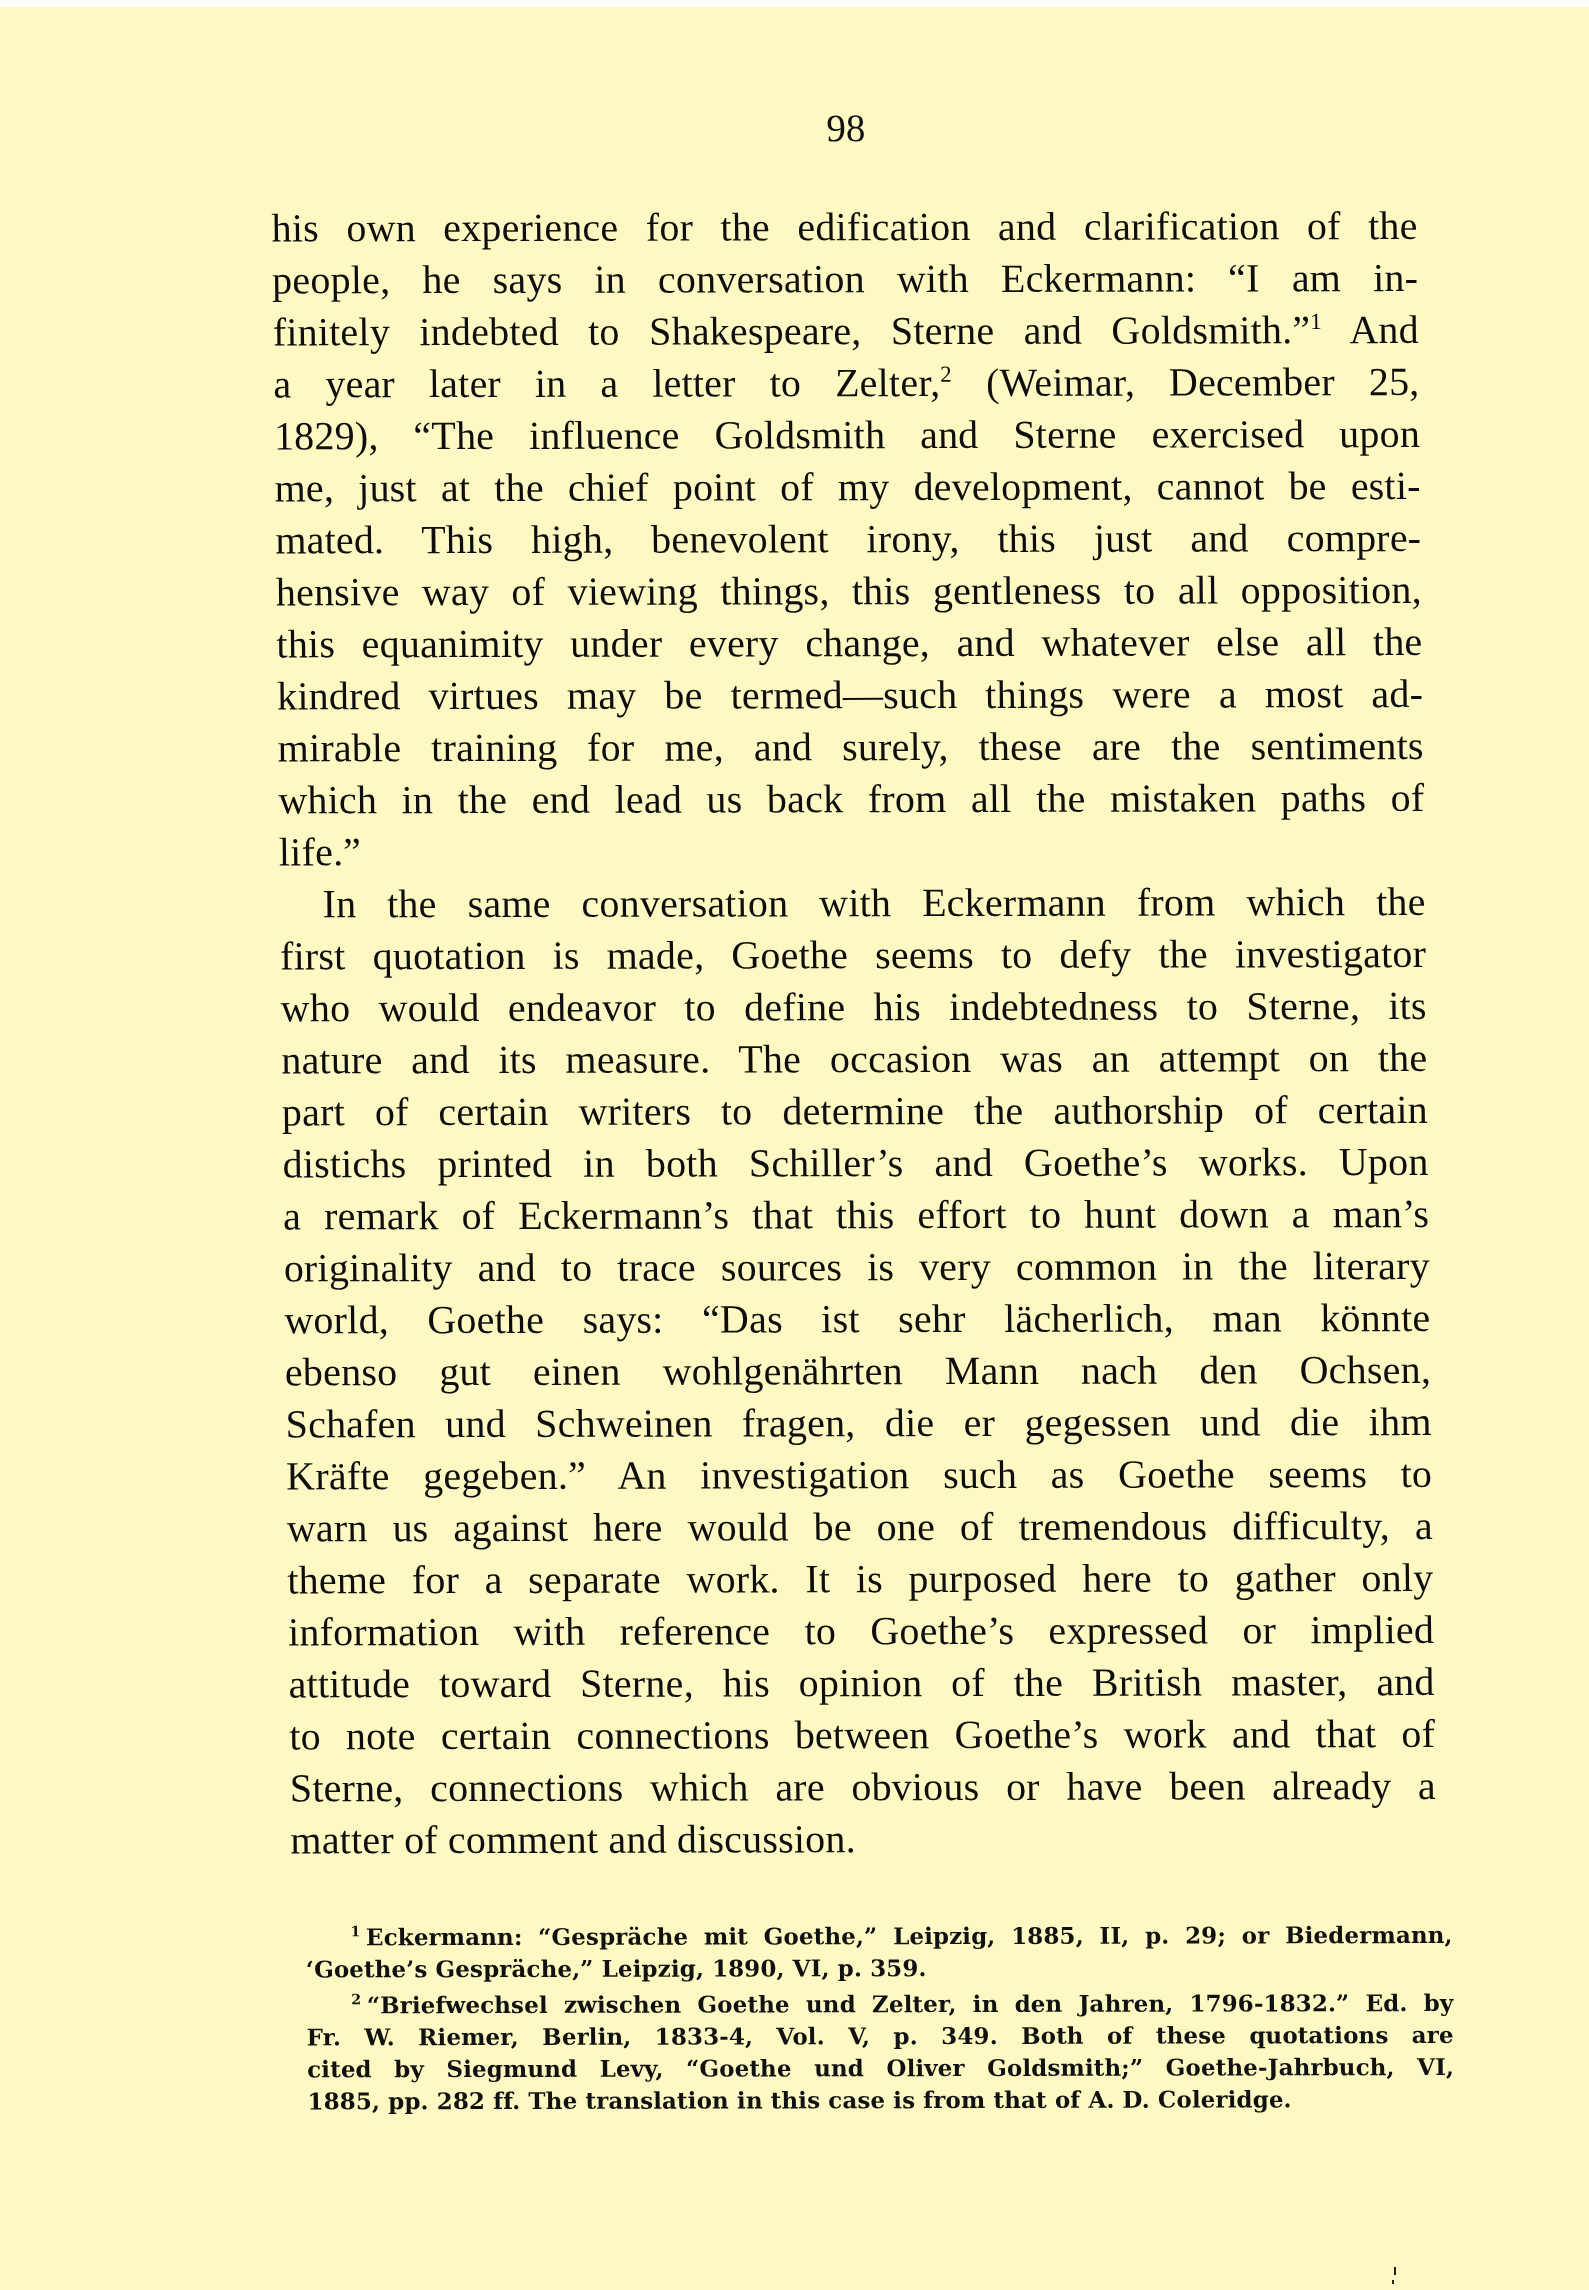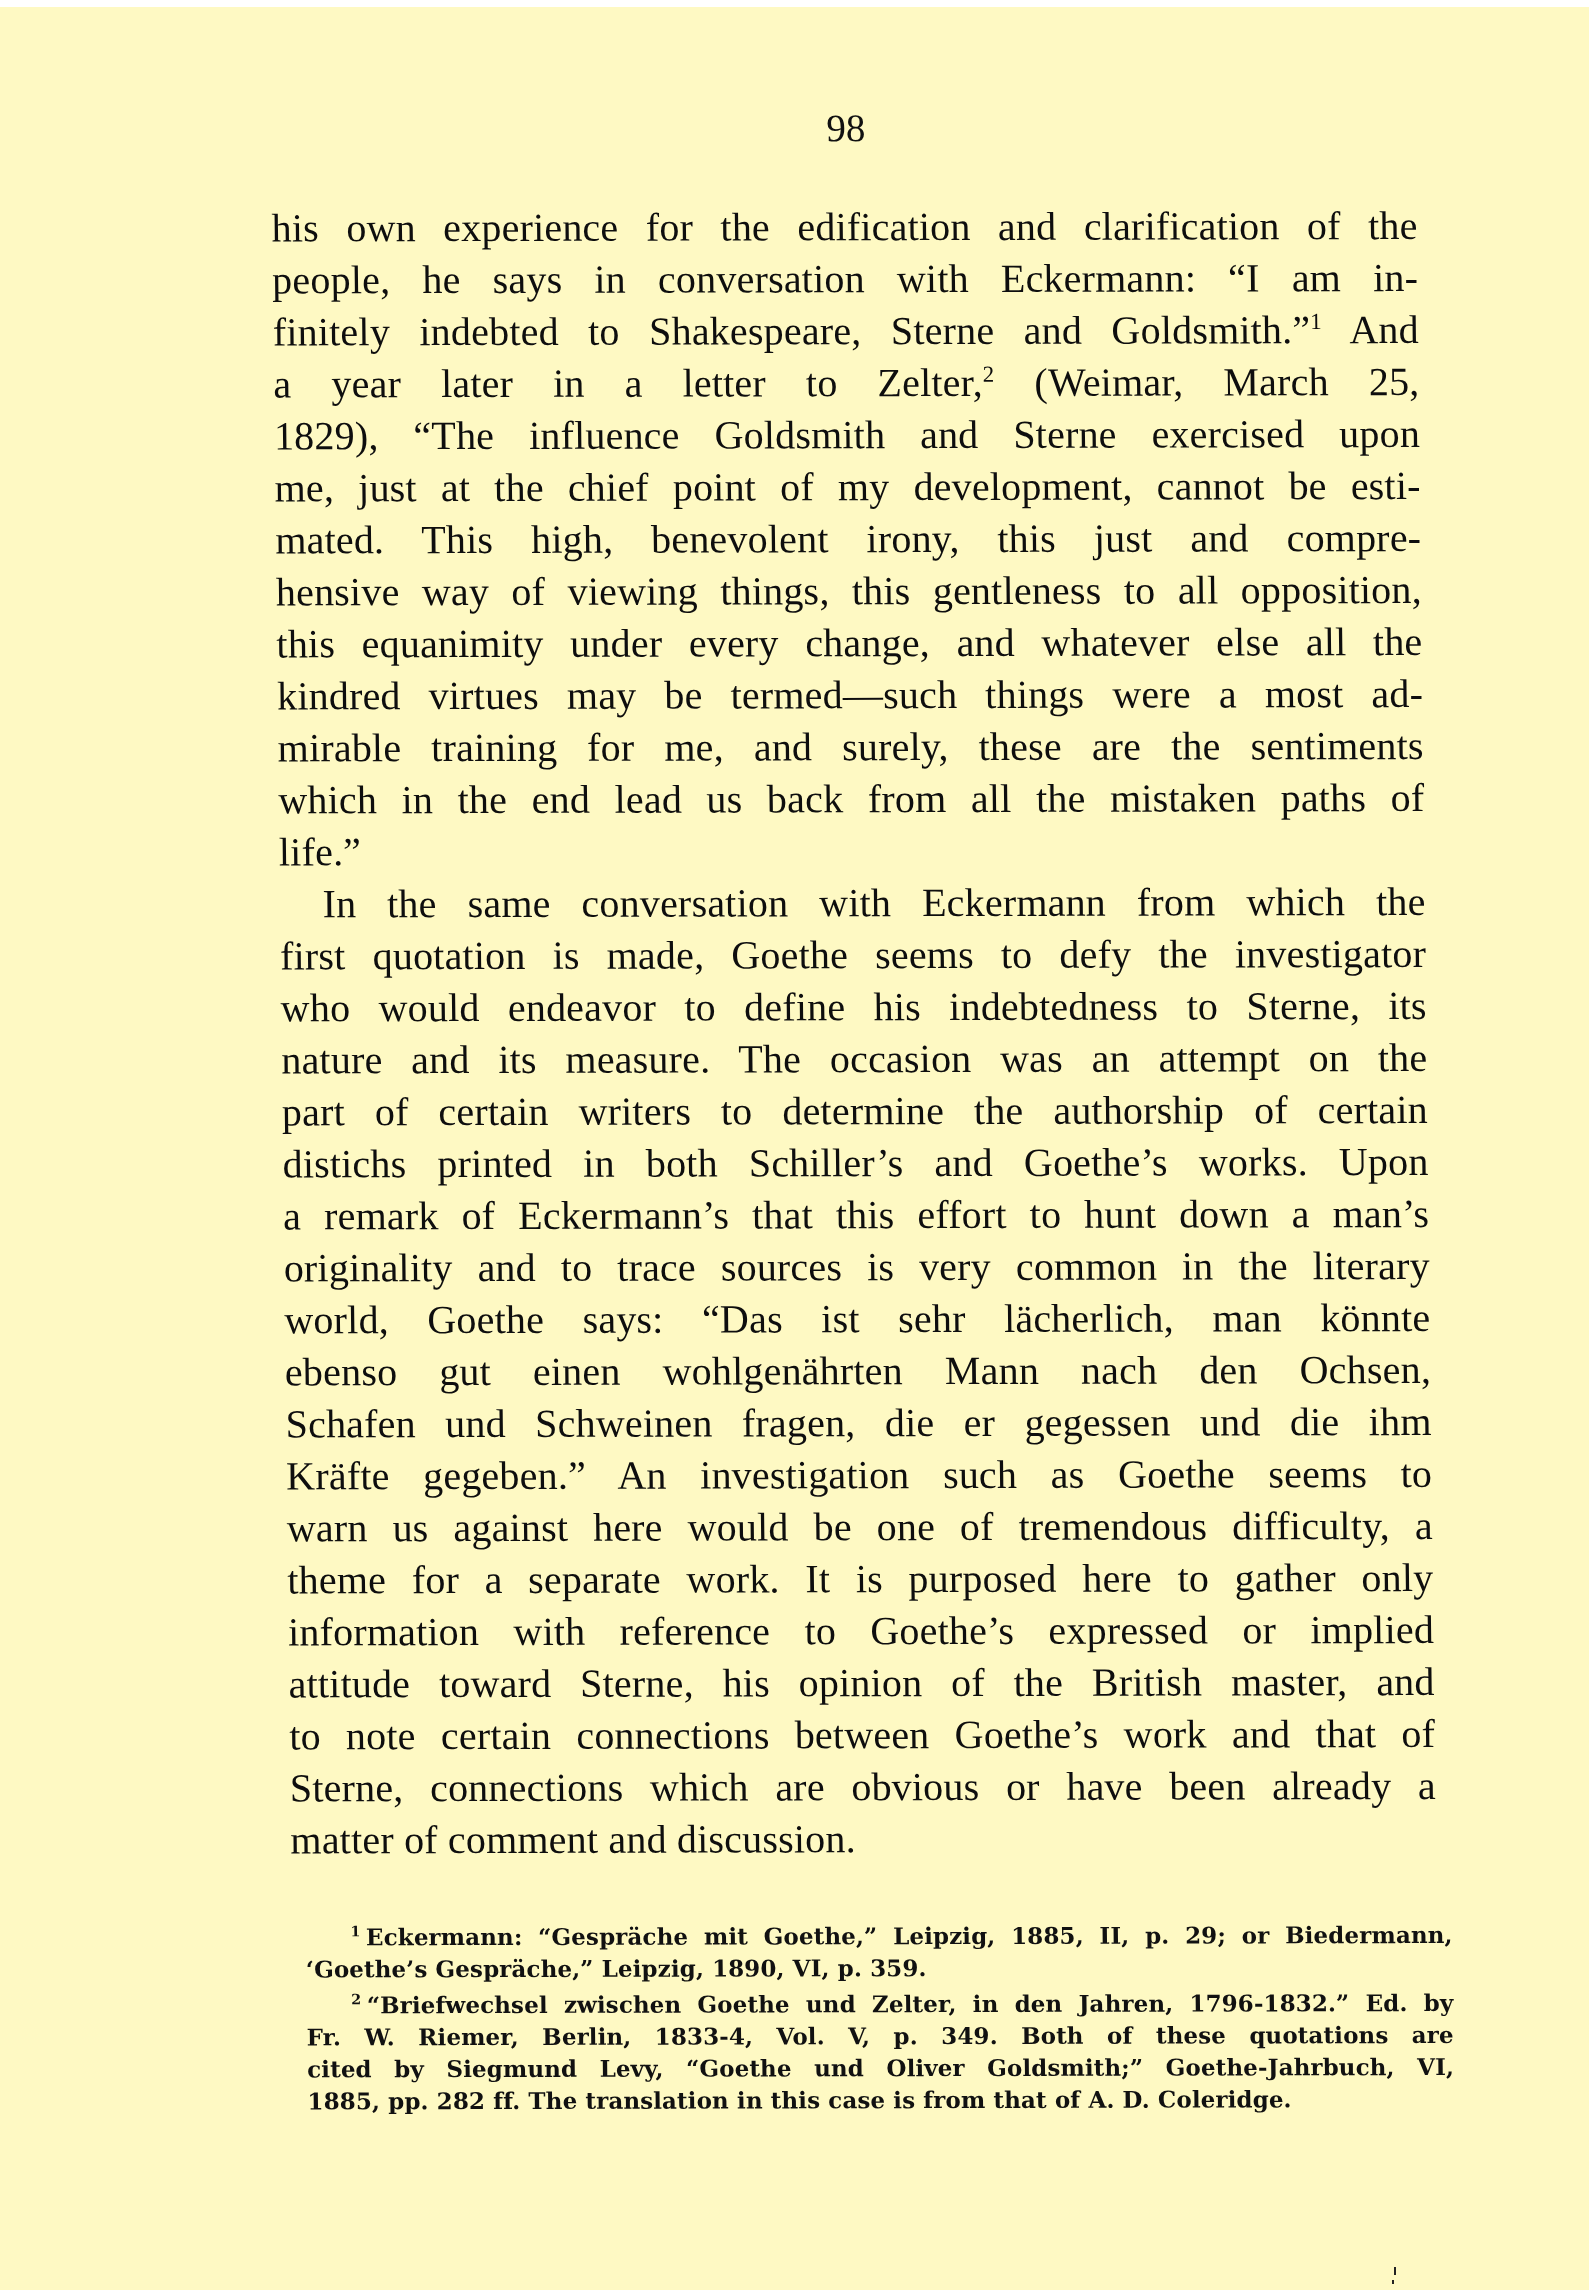--- a/index.html
+++ b/index.html
@@ -38,21 +38,21 @@
   <div class="skew">
 
     <div class="page-number">98</div>
 
     <div class="body-text">
 
       <div>
         <span class="line">his own experience for the edification and clarification of the</span>
         <span class="line">people, he says in conversation with Eckermann:  “I am in-</span>
         <span class="line"><span>finitely indebted to Shakespeare, Sterne and Goldsmith.”</span><sup class="ref">1</sup> <span>And</span></span>
-        <span class="line"><span>a year later in a letter to Zelter,</span><sup class="ref">2</sup> <span>(Weimar, March 25,</span></span>
+        <span class="line"><span>a year later in a letter to Zelter,</span><sup class="ref">2</sup> <span>(Weimar, December 25,</span></span>
         <span class="line">1829), “The influence Goldsmith and Sterne exercised upon</span>
         <span class="line">me, just at the chief point of my development, cannot be esti-</span>
         <span class="line">mated.  This high, benevolent irony, this just and compre-</span>
         <span class="line">hensive way of viewing things, this gentleness to all opposition,</span>
         <span class="line">this equanimity under every change, and whatever else all the</span>
         <span class="line">kindred virtues may be termed—such things were a most ad-</span>
         <span class="line">mirable training for me, and surely, these are the sentiments</span>
         <span class="line">which in the end lead us back from all the mistaken paths of</span>
         <span class="line last">life.”</span>
       </div>

